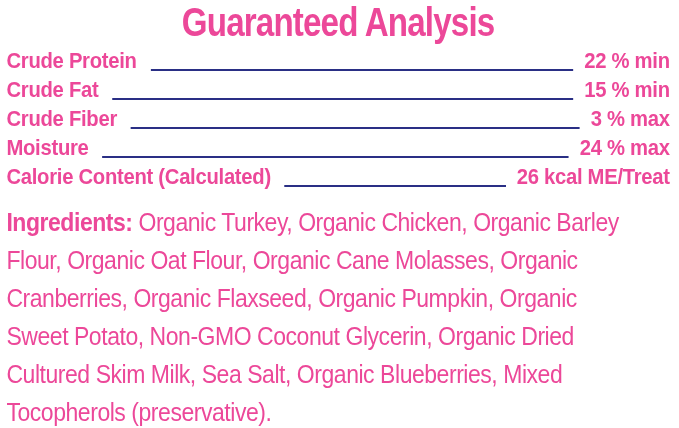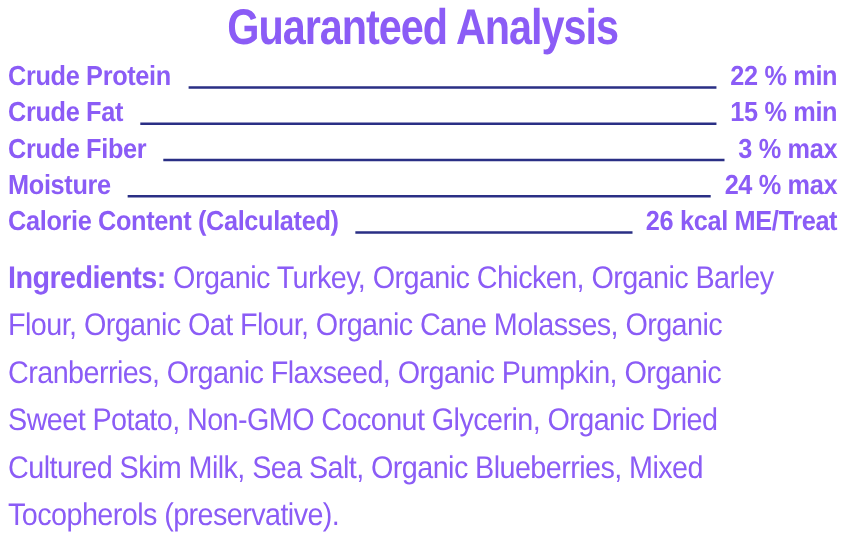--- a/index.html
+++ b/index.html
@@ -7,21 +7,21 @@
     padding: 0;
     background: #ffffff;
   }
   .page {
     position: relative;
     width: 679px;
     height: 428px;
     background: #ffffff;
     overflow: hidden;
     font-family: "Liberation Sans", sans-serif;
-    color: #8b5cf6;
+    color: #ec4899;
   }
   
   .condense {
     width: 738px;
     transform: scaleX(0.92);
     transform-origin: 0 0;
     padding: 0 10px 0 7px;
     box-sizing: border-box;
   }
   .title {

